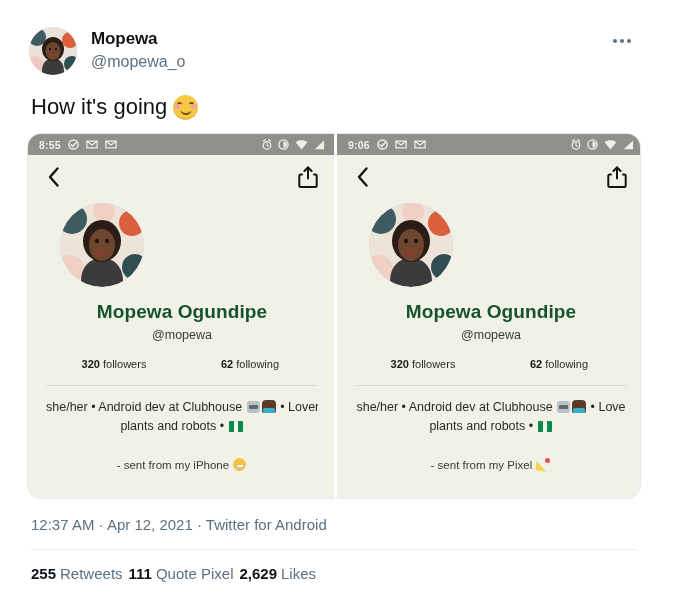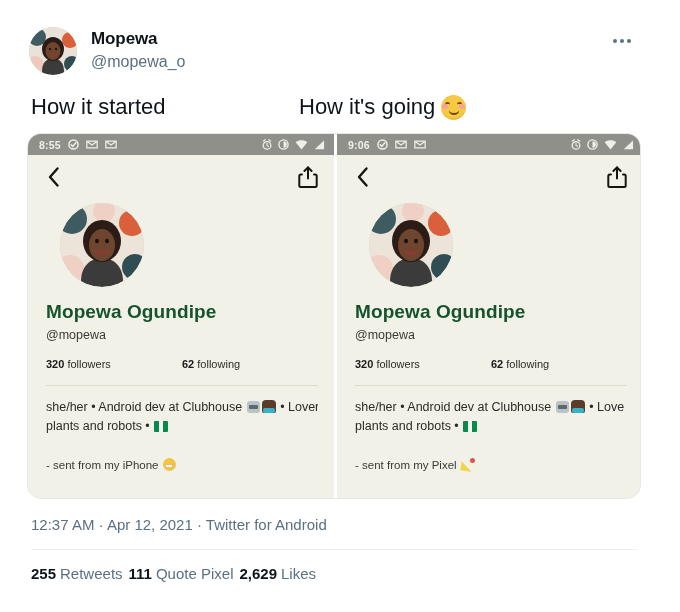--- a/index.html
+++ b/index.html
@@ -143,20 +143,21 @@
 
   
   .media {
     margin: 0 12px;
     border: 1px solid #e6e8ea;
     border-radius: 14px;
     overflow: hidden;
     display: flex;
     height: 364px;
     background: #f1f0e6;
+    text-align: center;
   }
   .shot {
     width: 50%;
     position: relative;
     background: #f2f1e7;
     display: flex;
     flex-direction: column;
   }
   .shot.right { border-left: 3px solid #ffffff; }
 
@@ -368,21 +369,20 @@
     </div>
 
     <div class="more-btn">
       <i></i>
       <i></i>
       <i></i>
     </div>
   </div>
 
   <div class="tw-text">
-    <div class="col-a">How it started</div>
     <div class="col-b">
       <span>How it's going</span>
       <span class="emo-smile">
           <b></b>
           <em></em>
           <span></span>
         </span>
     </div>
   </div>
 

